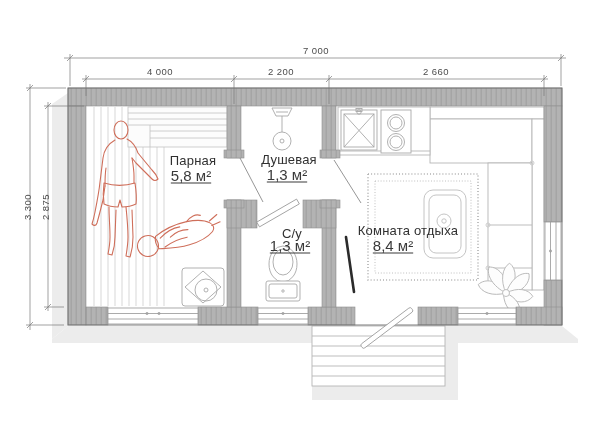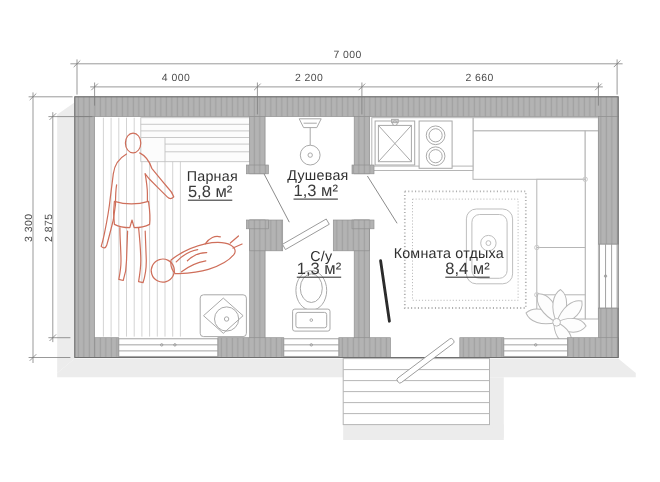--- a/index.html
+++ b/index.html
@@ -281,15 +281,15 @@
 <div class="label room-name" style="left:193px;top:160px">Парная</div>
 <div class="label room-area" style="left:191px;top:175px">5,8 м²</div>
 
 <div class="label room-name" style="left:289px;top:159px">Душевая</div>
 <div class="label room-area" style="left:287px;top:174px">1,3 м²</div>
 
 <div class="label room-name" style="left:292px;top:233px">С/у</div>
 <div class="label room-area" style="left:290px;top:245px">1,3 м²</div>
 
 <div class="label room-name" style="left:408px;top:230px">Комната отдыха</div>
-<div class="label room-area" style="left:425px;top:245px">8,4 м²</div>
+<div class="label room-area" style="left:393px;top:245px">8,4 м²</div>
 
 </div>
 
 </body></html>

